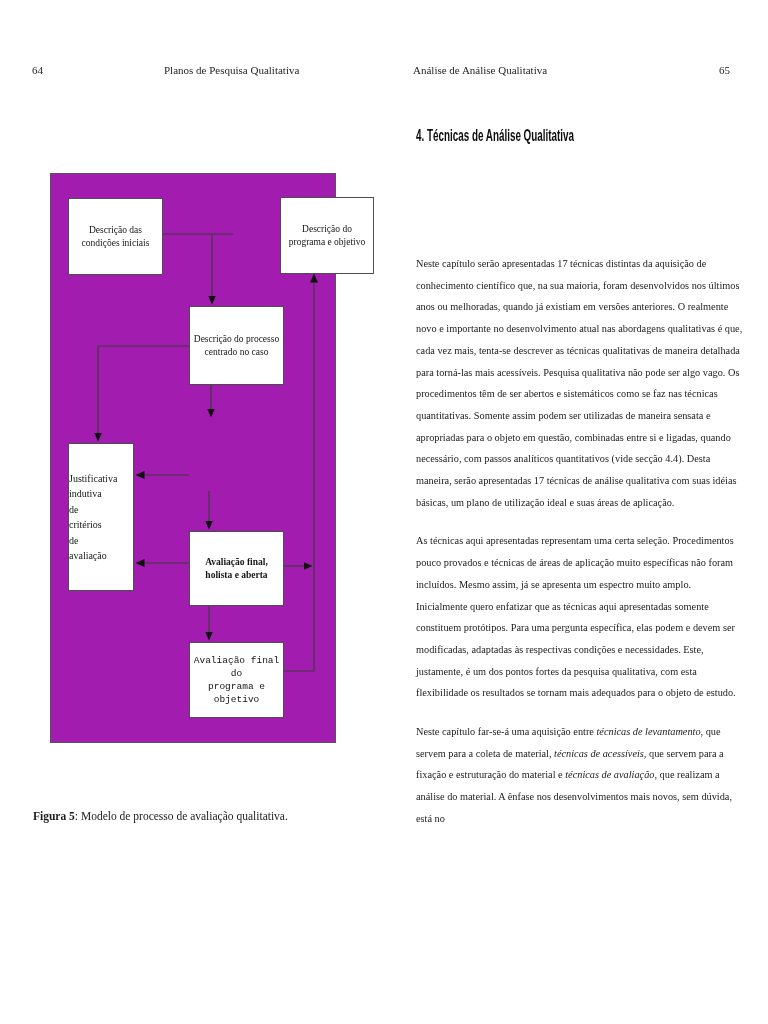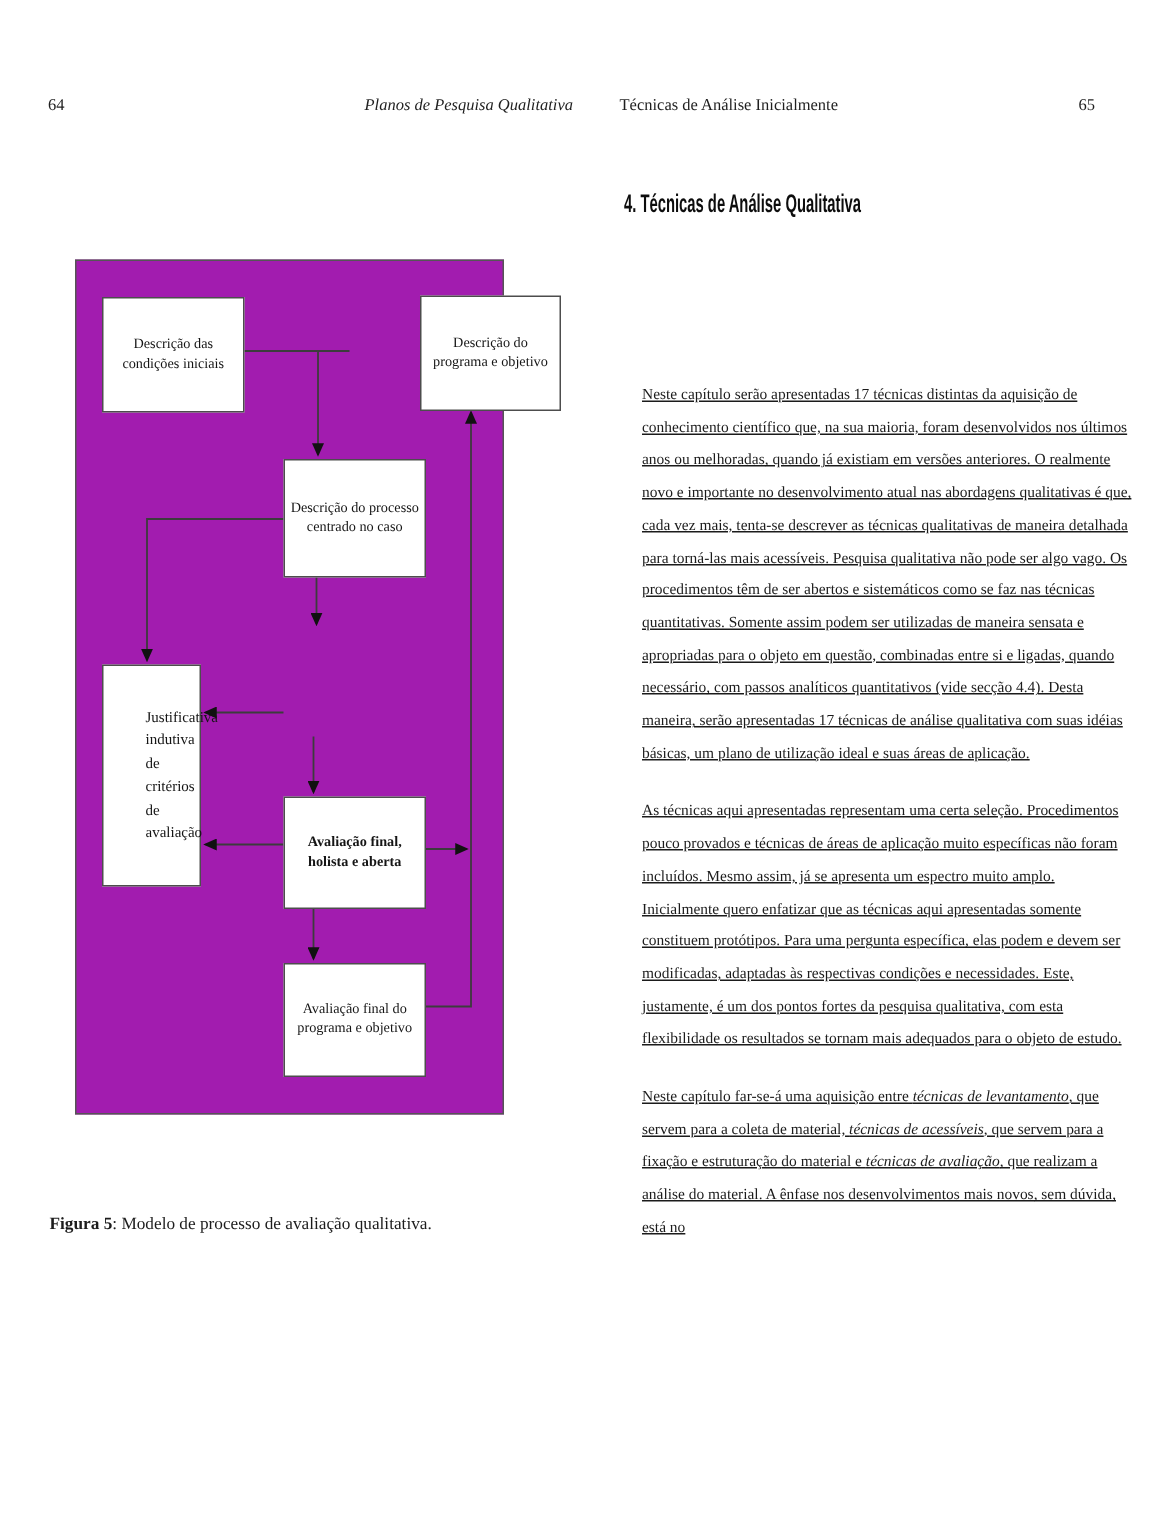--- a/index.html
+++ b/index.html
@@ -9,21 +9,21 @@
     position: relative;
     font-family: "Liberation Serif", serif;
     color: #1a1a1a;
     overflow: hidden;
   }
   .abs { position: absolute; }
 
   
   .runhead { font-size: 11px; color: #1f1f1f; top: 64px; position: absolute; }
   #pn-left   { left: 32px; }
-  #title-left{ left: 152px; width: 230px; text-align: right; font-style: italic; }
+  #title-left{ left: 164px; width: 230px; text-align: left; }
   #title-right{ left: 413px; }
   #pn-right  { left: 690px; width: 40px; text-align: right; }
 
   
   .fig-frame {
     left: 50px; top: 173px; width: 284px; height: 568px;
     border: 1px solid #555555; background: #a21caf;
   }
   .fig-frame svg { position: absolute; left: 0; top: 0; }
   .fbox {
@@ -33,50 +33,50 @@
     display: flex; align-items: center; justify-content: center;
     font-size: 9.5px; line-height: 13px; text-align: center;
     white-space: pre-line; color: #151515;
   }
   #box-initial   { left: 17px;  top: 24px;  width: 93px; height: 75px; }
   #box-program   { left: 181px; top: 23px;  width: 92px; height: 75px; margin-left: 48px; }
   #box-process   { left: 138px; top: 132px; width: 93px; height: 77px; }
   #box-self      { left: 138px; top: 245px; width: 93px; height: 72px; }
   #box-justif    { left: 17px;  top: 269px; width: 66px; height: 148px;
                    justify-content: flex-start; text-align: left;
-                   padding-left: 28px; box-sizing: border-box;
+                   padding-left: 0; box-sizing: border-box;
                    font-size: 10px; line-height: 15.5px; }
   #box-final     { left: 138px; top: 357px; width: 93px; height: 73px; font-weight: bold; }
-  #box-finalprog { left: 138px; top: 468px; width: 93px; height: 74px; }
+  #box-finalprog { left: 138px; top: 468px; width: 93px; height: 74px; font-family: Liberation Mono, monospace; }
 
   .caption { left: 33px; top: 810px; font-size: 11.5px; color: #1c1c1c; margin: 0; }
   .caption b { font-weight: bold; }
 
   
   .chapter-heading {
     left: 416px; top: 126px; margin: 0;
     font-family: "Liberation Sans", sans-serif;
     font-weight: bold; font-size: 17px; color: #0d0d0d;
     transform: scaleX(0.58); transform-origin: left top;
     white-space: nowrap;
   }
   .body-text { left: 416px; top: 253px; width: 352px; }
   .body-para {
-    margin: 0 0 17px 12px;
+    margin: 0 0 17px 0;
     font-size: 10.3px; line-height: 21.7px;
-    white-space: pre; color: #1b1b1b; text-decoration: underline;
+    white-space: pre; color: #1b1b1b;
   }
   .body-para i { font-style: italic; text-align: right; }
 </style>
 </head>
 <body>
 
 <div class="runhead" id="pn-left">64</div>
 <div class="runhead" id="title-left">Planos de Pesquisa Qualitativa</div>
-<div class="runhead" id="title-right">Técnicas de Análise Inicialmente</div>
+<div class="runhead" id="title-right">Análise de Análise Qualitativa</div>
 <div class="runhead" id="pn-right">65</div>
 
 <div class="abs fig-frame">
   <svg width="284" height="568" viewBox="0 0 284 568">
     <defs>
       <marker id="arr" markerWidth="9" markerHeight="8" refX="7.5" refY="4" orient="auto" markerUnits="userSpaceOnUse">
         <path d="M0,0 L9,4 L0,8 z" fill="#111111"></path>
       </marker>
     </defs>
     <g stroke="#3c3c3c" stroke-width="1.2" fill="none">

